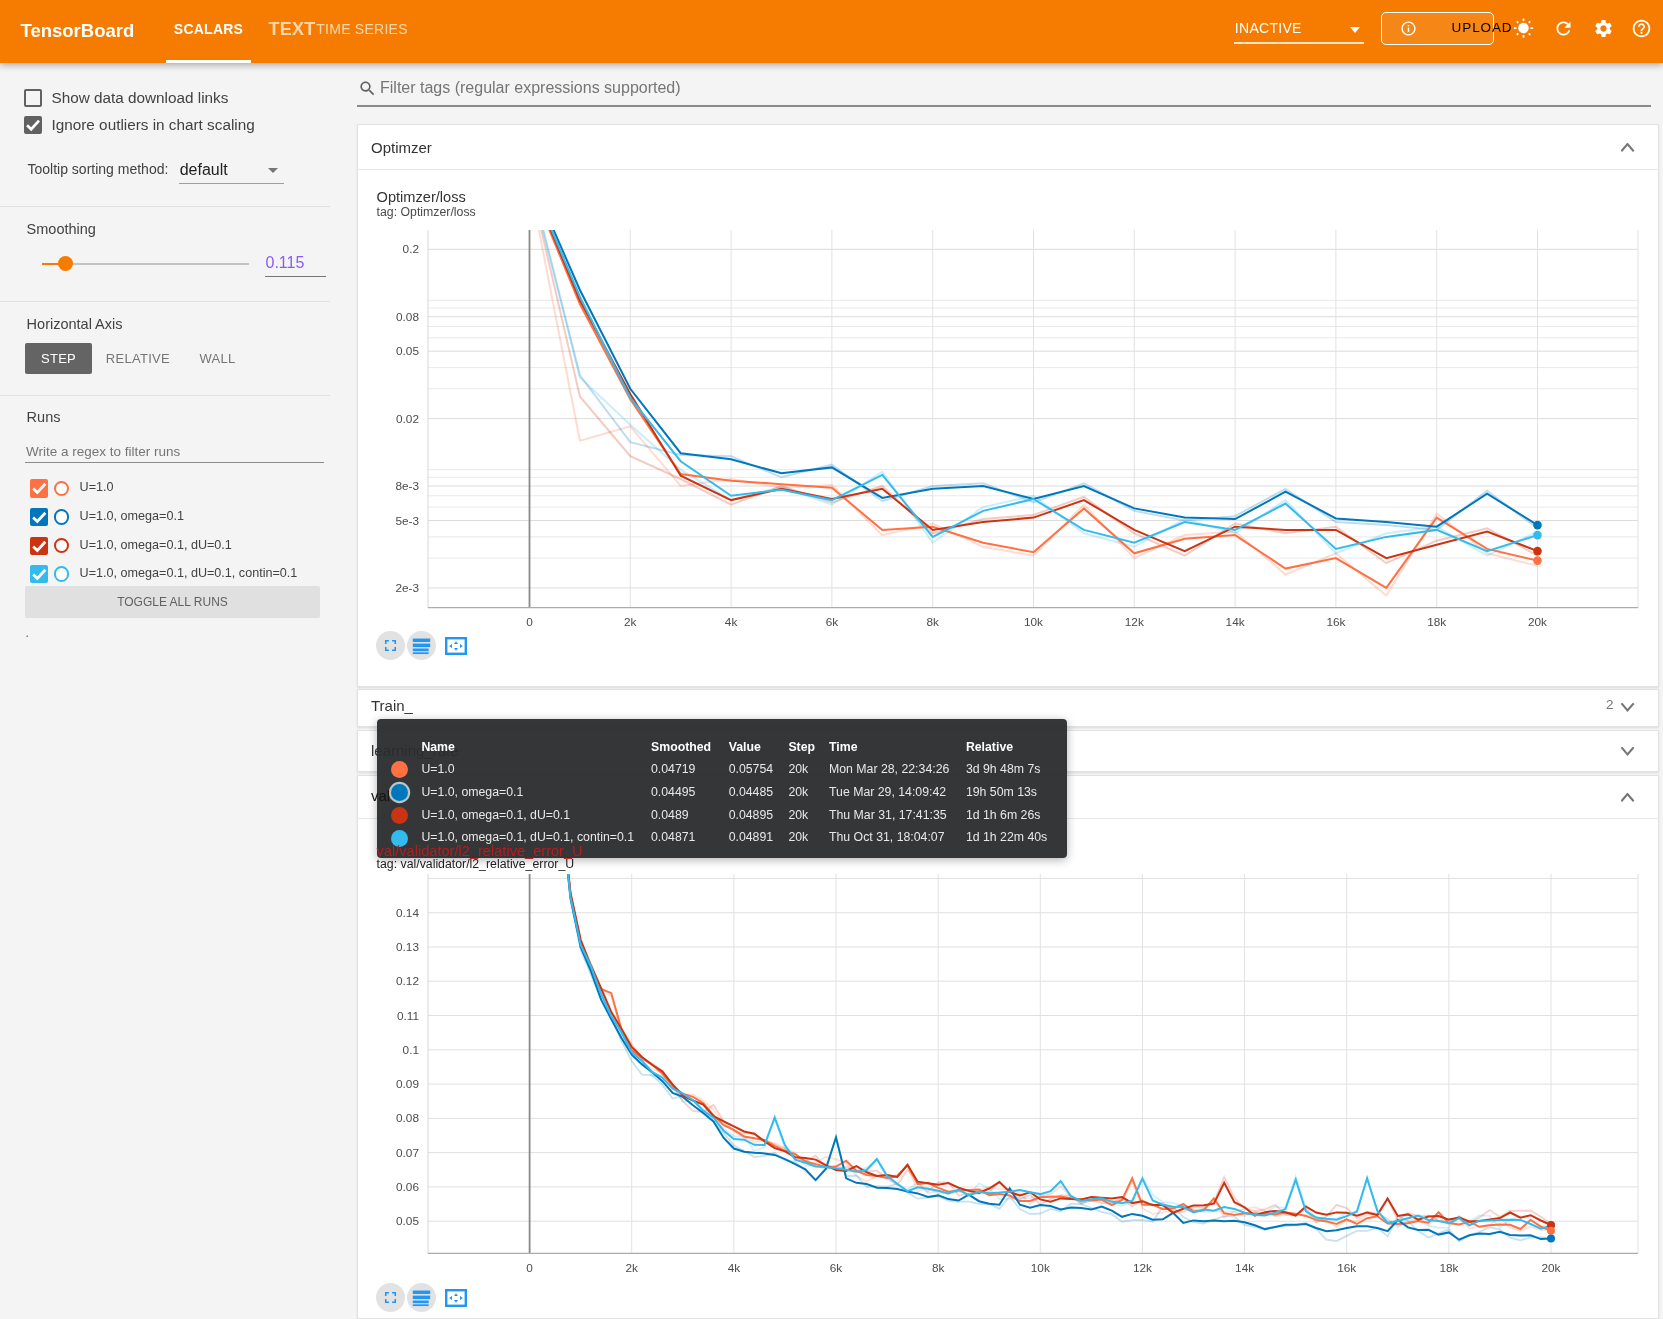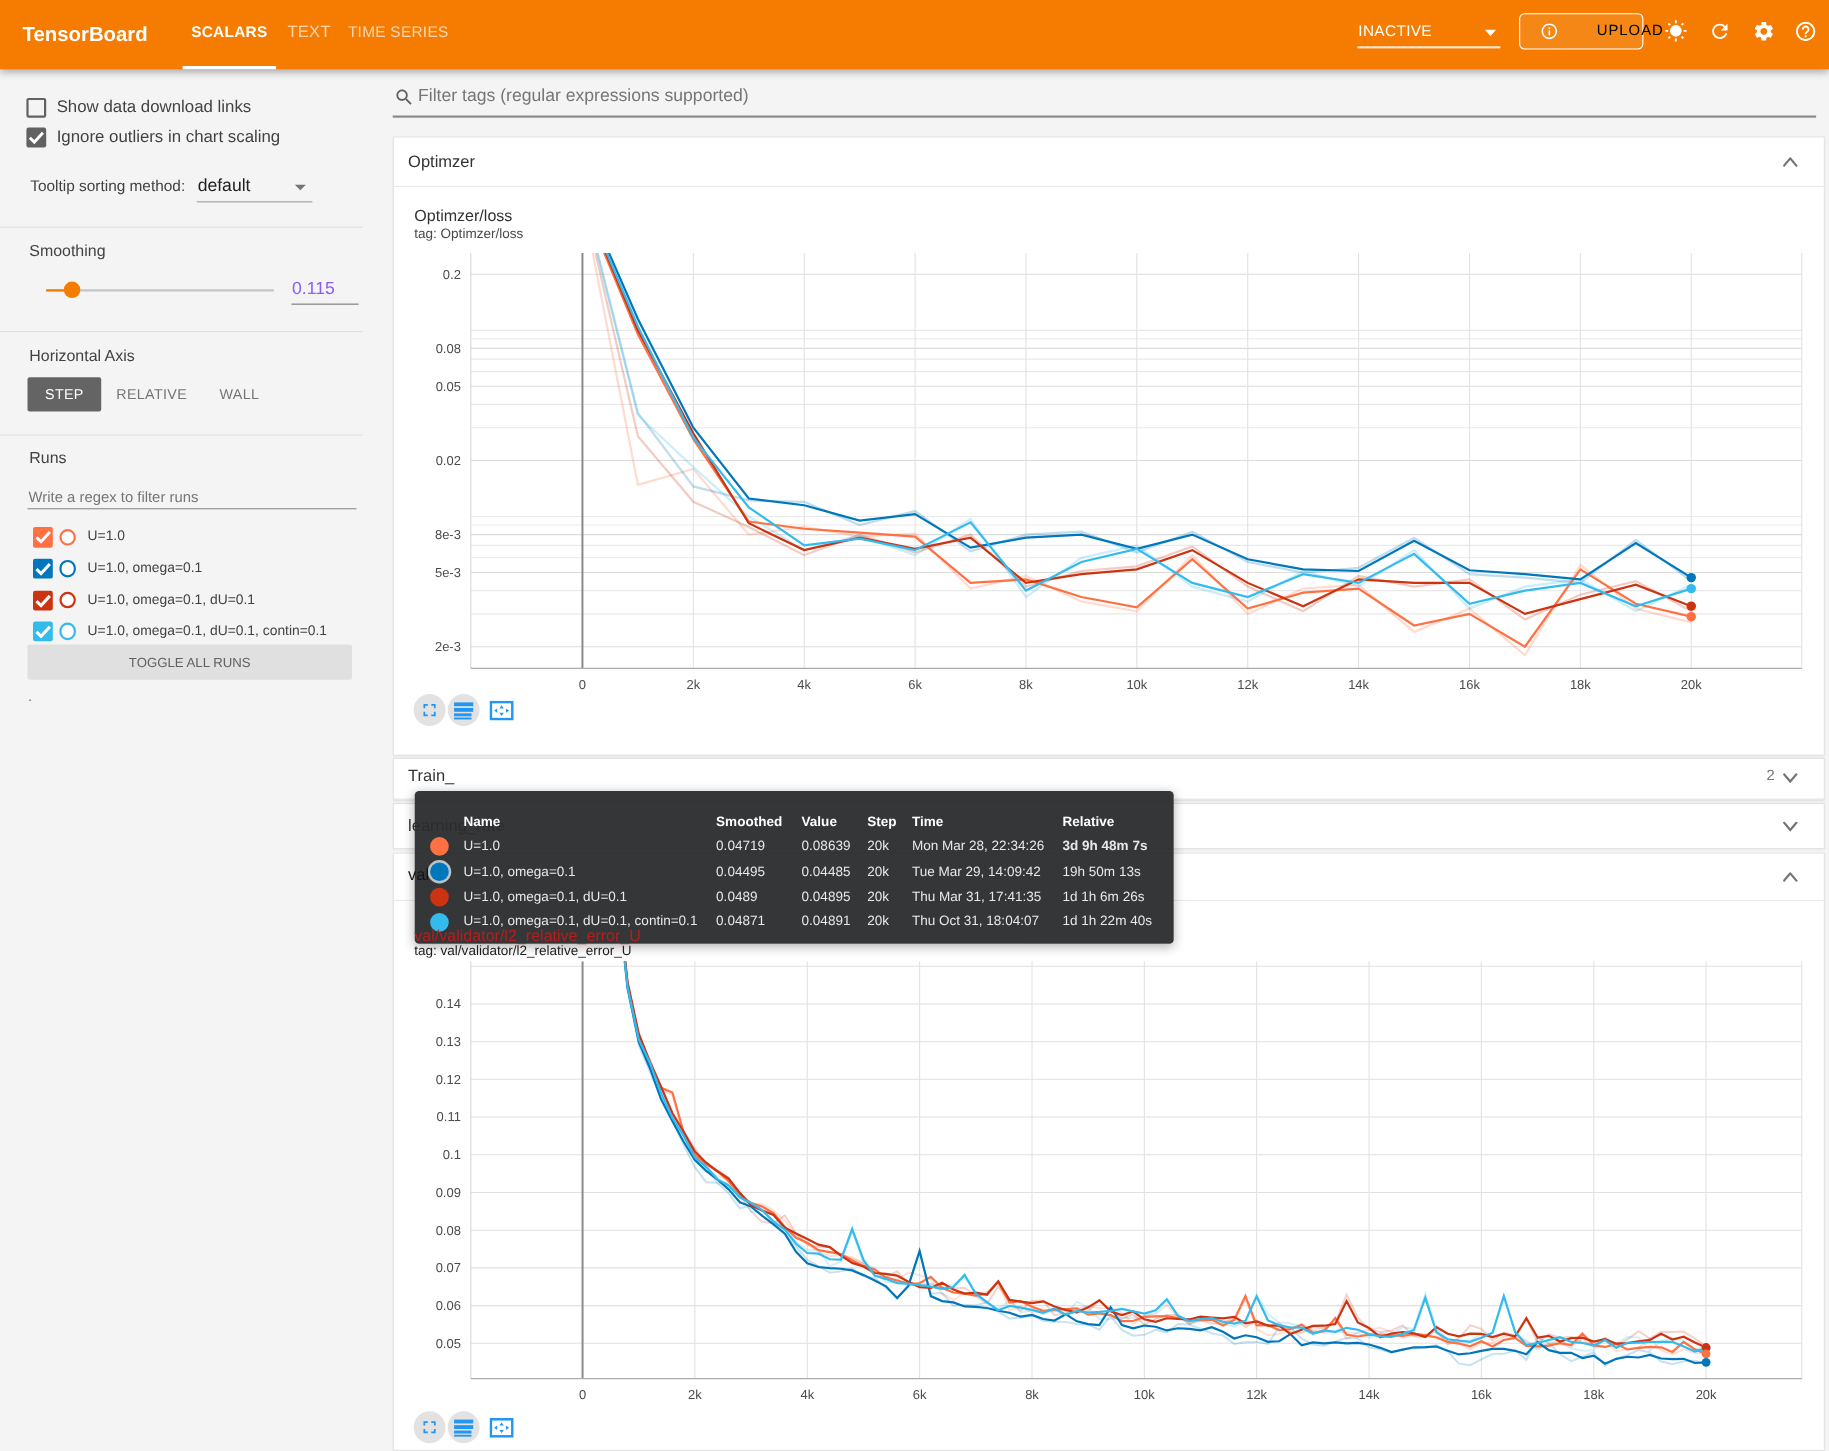--- a/index.html
+++ b/index.html
@@ -276,21 +276,21 @@
 <div style="position:absolute;left:53.5px;top:566.3px;width:15.8px;height:15.8px;border:2px solid #33bbee;border-radius:50%;box-sizing:border-box;background:#fff"></div>
 <div style="position:absolute;left:79.6px;top:565.1px;font-size:12.6px;color:#424242;font-weight:400;letter-spacing:0px;line-height:17.6px;white-space:nowrap;">U=1.0, omega=0.1, dU=0.1, contin=0.1</div>
 <div style="position:absolute;left:25.4px;top:586px;width:294.3px;height:32.2px;background:#e0e0e0;border-radius:2px"></div>
 <div style="position:absolute;left:172.5px;transform:translateX(-50%);top:593.6px;font-size:12px;color:#616161;font-weight:400;letter-spacing:0px;line-height:16.8px;white-space:nowrap;">TOGGLE ALL RUNS</div>
 <div style="position:absolute;left:25.6px;top:625.4px;font-size:12px;color:#616161;font-weight:400;letter-spacing:0px;line-height:16.8px;white-space:nowrap;">.</div>
 <div style="position:absolute;left:0;top:0;width:1663px;height:63px;background:#f57c00;box-shadow:0 2px 7px rgba(0,0,0,0.32);z-index:20"></div>
 <div style="position:absolute;z-index:21;left:0;top:0;width:1663px;height:63px">
 <div style="position:absolute;left:20.5px;top:17.7px;font-size:18.5px;color:#ffffff;font-weight:700;letter-spacing:0px;line-height:25.9px;white-space:nowrap;">TensorBoard</div>
 <div style="position:absolute;left:208.5px;transform:translateX(-50%);top:20.4px;font-size:14px;color:#ffffff;font-weight:700;letter-spacing:0.25px;line-height:19.6px;white-space:nowrap;">SCALARS</div>
 <div style="position:absolute;left:166px;top:60px;width:85px;height:3px;background:#fff"></div>
-<div style="position:absolute;left:281px;transform:translateX(-50%);top:20.4px;font-size:15px;color:rgba(255,255,255,0.68);font-weight:400;letter-spacing:0.25px;line-height:19.6px;white-space:nowrap;">TEXT</div>
+<div style="position:absolute;left:292px;transform:translateX(-50%);top:20.4px;font-size:18px;color:rgba(255,255,255,0.68);font-weight:700;letter-spacing:0.25px;line-height:19.6px;white-space:nowrap;">TEXT</div>
 <div style="position:absolute;left:362px;transform:translateX(-50%);top:20.4px;font-size:14px;color:rgba(255,255,255,0.68);font-weight:400;letter-spacing:0.25px;line-height:19.6px;white-space:nowrap;">TIME SERIES</div>
 <div style="position:absolute;left:1234.8px;top:18.6px;font-size:14px;color:#ffffff;font-weight:400;letter-spacing:0.3px;line-height:19.6px;white-space:nowrap;">INACTIVE</div>
 <div style="position:absolute;left:1350.4px;top:26.5px;width:0;height:0;border-left:5.5px solid transparent;border-right:5.5px solid transparent;border-top:6.5px solid #fff"></div>
 <div style="position:absolute;left:1234px;top:42px;width:130.4px;height:1.8px;background:rgba(255,255,255,0.8)"></div>
 <div style="position:absolute;left:1380.5px;top:11.7px;width:113.9px;height:32.9px;border:1.5px solid #fff;border-radius:5px;background:rgba(255,255,255,0.09)"></div>
 <svg style="position:absolute;left:1399.5px;top:20.3px" width="17" height="17" viewBox="0 0 24 24">
         <path d="M12 2C6.48 2 2 6.48 2 12s4.48 10 10 10 10-4.48 10-10S17.52 2 12 2zm0 18c-4.41 0-8-3.59-8-8s3.59-8 8-8 8 3.59 8 8-3.59 8-8 8zm-1-13h2v2h-2zm0 4h2v6h-2z" fill="#ffffff"></path>
       </svg>
 <div style="position:absolute;left:1425.6px;top:19.0px;font-size:13.5px;color:#000000;font-weight:400;letter-spacing:0.9px;line-height:18.9px;white-space:nowrap;margin-left:26px;">UPLOAD</div>
 <svg style="position:absolute;left:1512.5px;top:18.2px" width="21" height="21" viewBox="0 0 24 24">
@@ -310,24 +310,24 @@
 <div style="position:absolute;left:0;top:0;z-index:31">
 <div style="position:absolute;left:421.4px;top:738.5px;font-size:12.3px;color:#ffffff;font-weight:700;letter-spacing:0px;line-height:17.2px;white-space:nowrap;">Name</div>
 <div style="position:absolute;left:651px;top:738.5px;font-size:12.3px;color:#ffffff;font-weight:700;letter-spacing:0px;line-height:17.2px;white-space:nowrap;">Smoothed</div>
 <div style="position:absolute;left:728.7px;top:738.5px;font-size:12.3px;color:#ffffff;font-weight:700;letter-spacing:0px;line-height:17.2px;white-space:nowrap;">Value</div>
 <div style="position:absolute;left:788.4px;top:738.5px;font-size:12.3px;color:#ffffff;font-weight:700;letter-spacing:0px;line-height:17.2px;white-space:nowrap;">Step</div>
 <div style="position:absolute;left:829px;top:738.5px;font-size:12.3px;color:#ffffff;font-weight:700;letter-spacing:0px;line-height:17.2px;white-space:nowrap;">Time</div>
 <div style="position:absolute;left:965.9px;top:738.5px;font-size:12.3px;color:#ffffff;font-weight:700;letter-spacing:0px;line-height:17.2px;white-space:nowrap;">Relative</div>
 <div style="position:absolute;left:390.8px;top:761.1px;width:17.4px;height:17.4px;border-radius:50%;background:#ff7043;"></div>
 <div style="position:absolute;left:421.4px;top:760.9px;font-size:12.3px;color:#e8e8e8;font-weight:400;letter-spacing:0px;line-height:17.2px;white-space:nowrap;">U=1.0</div>
 <div style="position:absolute;left:651px;top:760.9px;font-size:12.3px;color:#e8e8e8;font-weight:400;letter-spacing:0px;line-height:17.2px;white-space:nowrap;">0.04719</div>
-<div style="position:absolute;left:728.7px;top:760.9px;font-size:12.3px;color:#e8e8e8;font-weight:400;letter-spacing:0px;line-height:17.2px;white-space:nowrap;">0.08639</div>
+<div style="position:absolute;left:728.7px;top:760.9px;font-size:12.3px;color:#e8e8e8;font-weight:400;letter-spacing:0px;line-height:17.2px;white-space:nowrap;">0.05754</div>
 <div style="position:absolute;left:788.4px;top:760.9px;font-size:12.3px;color:#e8e8e8;font-weight:400;letter-spacing:0px;line-height:17.2px;white-space:nowrap;">20k</div>
 <div style="position:absolute;left:829px;top:760.9px;font-size:12.3px;color:#e8e8e8;font-weight:400;letter-spacing:0px;line-height:17.2px;white-space:nowrap;">Mon Mar 28, 22:34:26</div>
-<div style="position:absolute;left:965.9px;top:760.9px;font-size:12.3px;color:#e8e8e8;font-weight:700;letter-spacing:0px;line-height:17.2px;white-space:nowrap;">3d 9h 48m 7s</div>
+<div style="position:absolute;left:965.9px;top:760.9px;font-size:12.3px;color:#e8e8e8;font-weight:400;letter-spacing:0px;line-height:17.2px;white-space:nowrap;">3d 9h 48m 7s</div>
 <div style="position:absolute;left:390.8px;top:783.8px;width:17.4px;height:17.4px;border-radius:50%;background:#0077bb;box-shadow:0 0 0 2.2px #b8c4c9;"></div>
 <div style="position:absolute;left:421.4px;top:783.6px;font-size:12.3px;color:#e8e8e8;font-weight:400;letter-spacing:0px;line-height:17.2px;white-space:nowrap;">U=1.0, omega=0.1</div>
 <div style="position:absolute;left:651px;top:783.6px;font-size:12.3px;color:#e8e8e8;font-weight:400;letter-spacing:0px;line-height:17.2px;white-space:nowrap;">0.04495</div>
 <div style="position:absolute;left:728.7px;top:783.6px;font-size:12.3px;color:#e8e8e8;font-weight:400;letter-spacing:0px;line-height:17.2px;white-space:nowrap;">0.04485</div>
 <div style="position:absolute;left:788.4px;top:783.6px;font-size:12.3px;color:#e8e8e8;font-weight:400;letter-spacing:0px;line-height:17.2px;white-space:nowrap;">20k</div>
 <div style="position:absolute;left:829px;top:783.6px;font-size:12.3px;color:#e8e8e8;font-weight:400;letter-spacing:0px;line-height:17.2px;white-space:nowrap;">Tue Mar 29, 14:09:42</div>
 <div style="position:absolute;left:965.9px;top:783.6px;font-size:12.3px;color:#e8e8e8;font-weight:400;letter-spacing:0px;line-height:17.2px;white-space:nowrap;">19h 50m 13s</div>
 <div style="position:absolute;left:390.8px;top:806.8px;width:17.4px;height:17.4px;border-radius:50%;background:#cc3311;"></div>
 <div style="position:absolute;left:421.4px;top:806.6px;font-size:12.3px;color:#e8e8e8;font-weight:400;letter-spacing:0px;line-height:17.2px;white-space:nowrap;">U=1.0, omega=0.1, dU=0.1</div>
 <div style="position:absolute;left:651px;top:806.6px;font-size:12.3px;color:#e8e8e8;font-weight:400;letter-spacing:0px;line-height:17.2px;white-space:nowrap;">0.0489</div>

